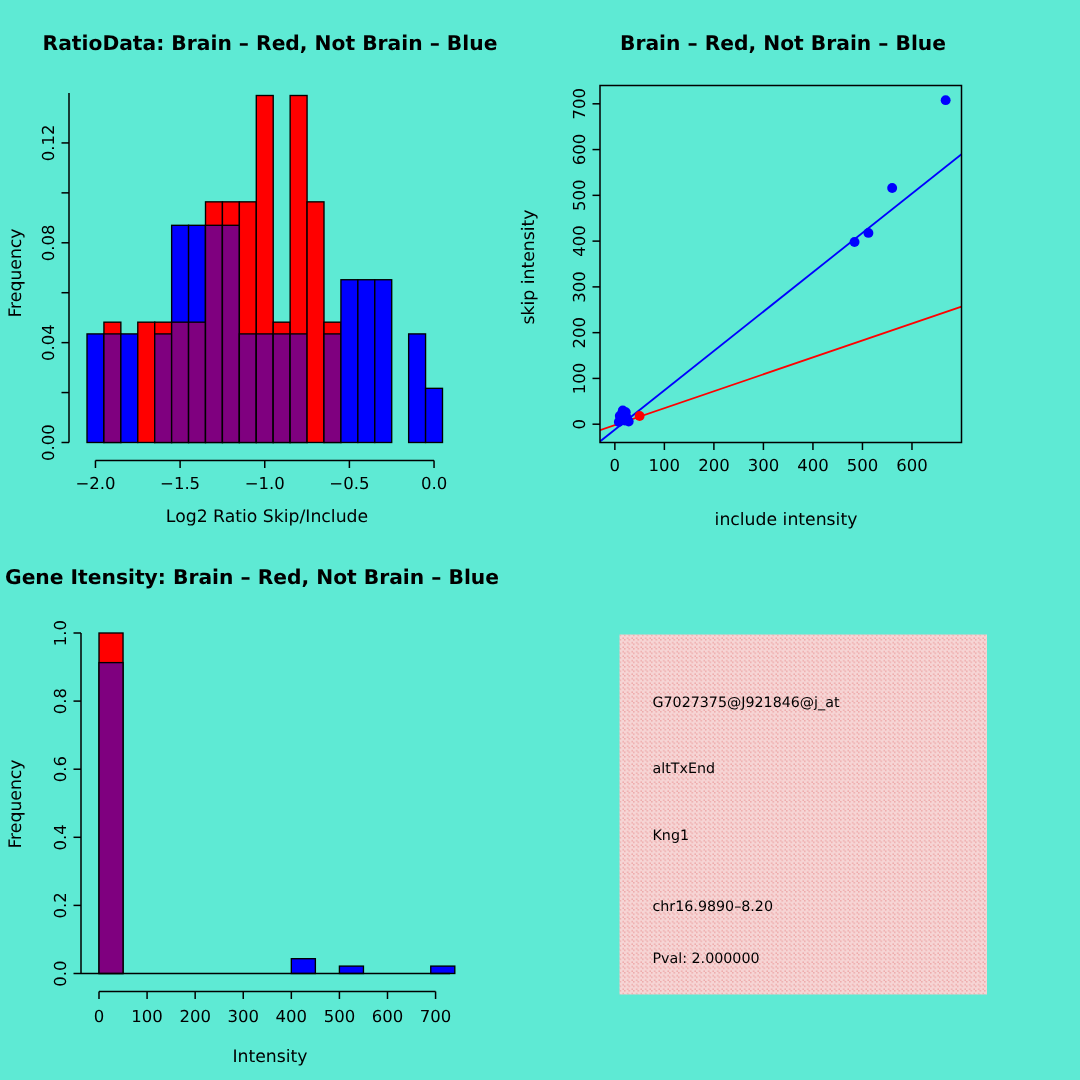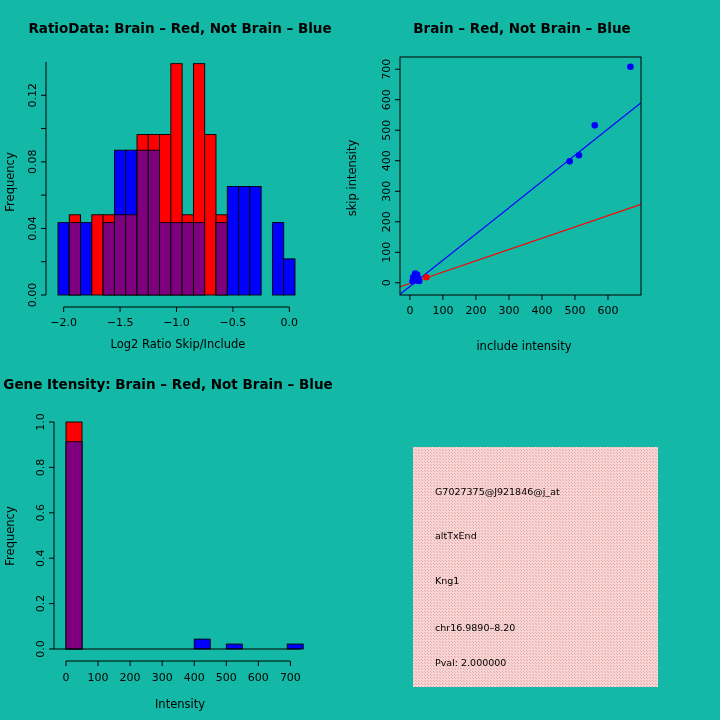--- a/index.html
+++ b/index.html
@@ -1,18 +1,18 @@
 <!DOCTYPE html>
 <html><head>
 <meta charset="utf-8">
 <style>
   html,body{margin:0;padding:0;background:#ffffff;}
   body{width:720px;height:720px;overflow:hidden;
        font-family:"DejaVu Sans","Liberation Sans",sans-serif;}
-  #root{position:relative;width:720px;height:720px;background:#14b8a6;}
+  #root{position:relative;width:720px;height:720px;background:#5eead4;}
   .panel{position:absolute;}
   svg{display:block;overflow:visible;}
   text{font-family:"DejaVu Sans","Liberation Sans",sans-serif;fill:#000;}
   .ttl{font-size:13.5px;font-weight:bold;}
   .axlab{font-size:11.5px;}
   .tick{font-size:11px;}
   .infotext{font-size:9.5px;}
   .box{fill:none;stroke:#000;stroke-width:1;}
   .axisline{stroke:#000;stroke-width:1;fill:none;}
 </style>
@@ -197,21 +197,21 @@
           <line x1="226.27397260273972" y1="305" x2="226.27397260273972" y2="310" stroke="#000" class="axisline"></line>
           <text x="226.27397260273972" y="325" class="tick" text-anchor="middle">500</text>
           <line x1="258.32876712328766" y1="305" x2="258.32876712328766" y2="310" stroke="#000" class="axisline"></line>
           <text x="258.32876712328766" y="325" class="tick" text-anchor="middle">600</text>
           <line x1="290.3835616438356" y1="305" x2="290.3835616438356" y2="310" stroke="#000" class="axisline"></line>
           <text x="290.3835616438356" y="325" class="tick" text-anchor="middle">700</text>
         </g>
     </svg>
   </div>
 
-  <div class="panel" style="left:413px;top:423px;width:245px;height:244px;margin-top:24px;">
+  <div class="panel" style="left:413px;top:423px;width:245px;height:244px;">
     <svg width="245" height="240" viewBox="0 0 245 240">
       <defs>
         <pattern id="pinkhatch" width="3" height="3" patternUnits="userSpaceOnUse">
           <rect width="3" height="3" fill="#F6D5D5"></rect>
           <rect width="1" height="1" x="0" y="0" fill="#EDA9A9"></rect>
           <rect width="1" height="1" x="2" y="2" fill="#EDA9A9"></rect>
         </pattern>
       </defs>
       <rect x="0" y="0" width="245" height="240" fill="url(#pinkhatch)"></rect>
       <text class="infotext" x="22" y="48">G7027375@J921846@j_at</text>

